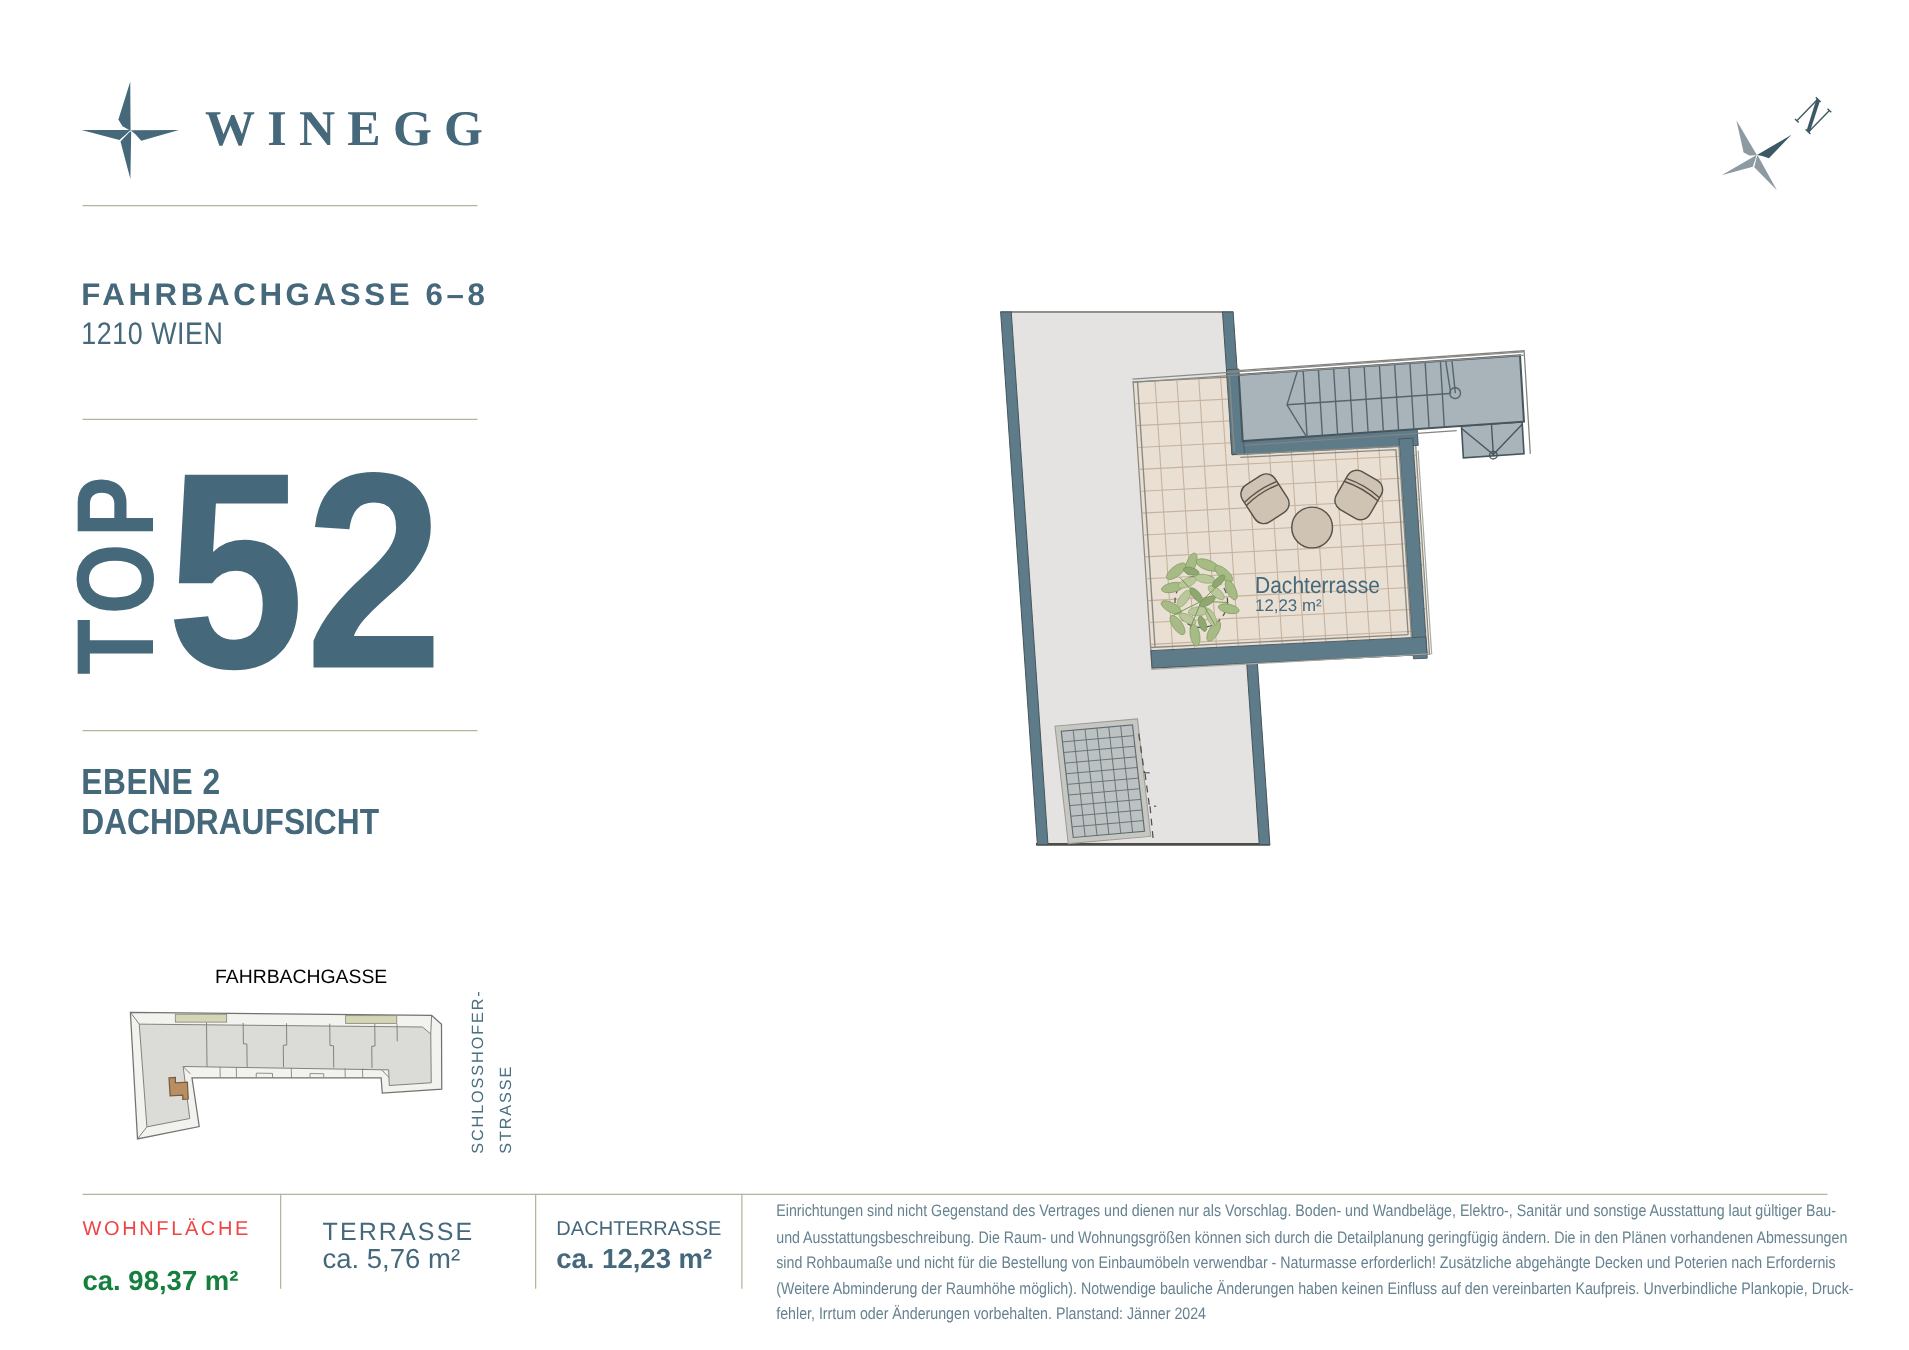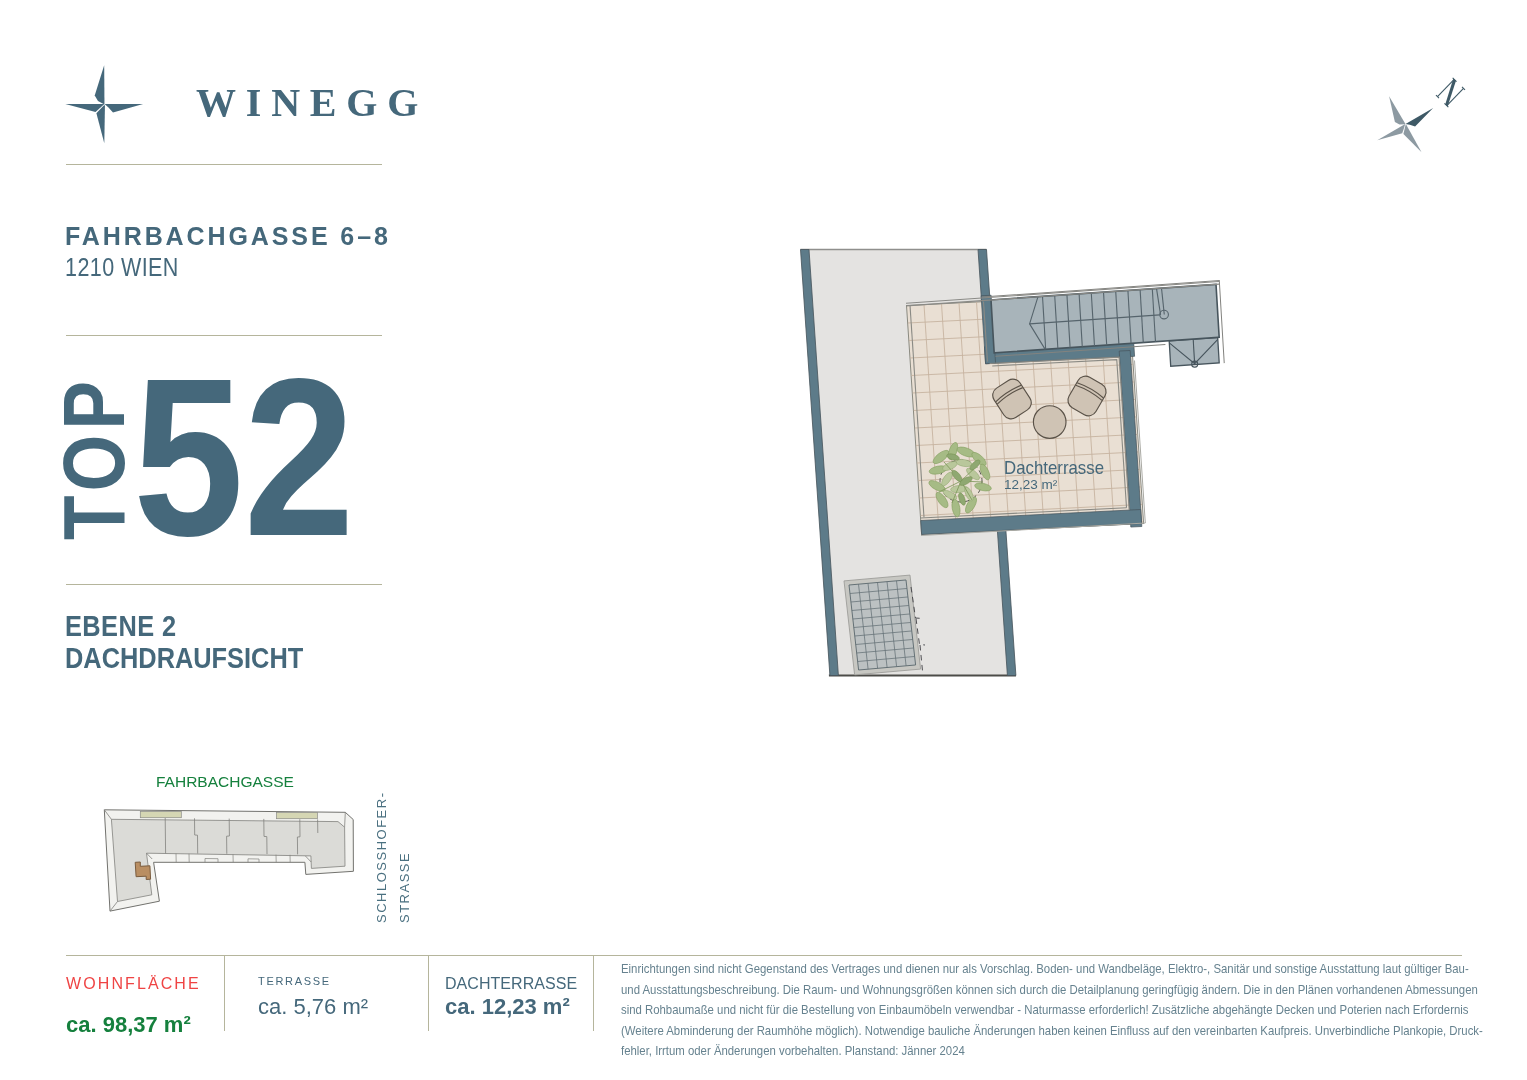--- a/index.html
+++ b/index.html
@@ -12,21 +12,21 @@
 
 <svg class="abs" style="left:60px;top:60px" width="90" height="90" viewBox="60 60 90 90">
   <g fill="#45687b">
     <path d="M 104.2,65.2 L 104.45,104.5 L 98.0,101.0 L 94.7,95.6 Z"></path>
     <path d="M 104.3,143.2 L 96.4,113.2 L 104.0,105.2 L 104.95,105.3 Z"></path>
     <path d="M 65.3,104.05 L 104.3,103.9 L 100.8,107.3 L 95.5,111.9 Z"></path>
     <path d="M 143.1,104.0 L 113.0,112.6 L 108.5,107.6 L 104.6,104.1 Z"></path>
   </g>
 </svg>
 
-<div class="abs" style="left:164px;top:79px;font-family:'Liberation Serif',serif;font-weight:bold;font-size:40px;letter-spacing:9.8px;color:#45687b;margin-left:32px;">WINEGG</div>
+<div class="abs" style="left:164px;top:79px;font-family:'Liberation Serif',serif;font-weight:bold;font-size:40px;letter-spacing:9.8px;color:#45687b;">WINEGG</div>
 
 <div class="abs" style="left:66px;top:164px;width:316px;height:1px;background:#b5b59c;"></div>
 
 <div class="abs" style="left:65px;top:222px;font-size:25px;font-weight:bold;letter-spacing:2.9px;color:#45687b;">FAHRBACHGASSE 6–8</div>
 
 <div class="abs" style="left:65px;top:253px;font-size:25px;font-weight:400;letter-spacing:0.5px;color:#45687b;transform:scaleX(0.86);transform-origin:left top;">1210 WIEN</div>
 
 <div class="abs" style="left:66px;top:335px;width:316px;height:1px;background:#b5b59c;"></div>
 
 <div class="abs" style="left:63px;top:380px;width:60px;height:156px;">
@@ -34,21 +34,21 @@
 </div>
 
 <div class="abs" style="left:133px;top:345px;font-size:224px;font-weight:bold;color:#45687b;transform:scaleX(0.89);transform-origin:left top;line-height:1;">52</div>
 
 <div class="abs" style="left:66px;top:584px;width:316px;height:1px;background:#b5b59c;"></div>
 
 <div class="abs" style="left:65px;top:610px;font-size:29px;font-weight:bold;letter-spacing:0.5px;color:#45687b;transform:scaleX(0.875);transform-origin:left top;">EBENE 2</div>
 
 <div class="abs" style="left:65px;top:642px;font-size:29px;font-weight:bold;letter-spacing:0px;color:#45687b;transform:scaleX(0.875);transform-origin:left top;">DACHDRAUFSICHT</div>
 
-<div class="abs" style="left:156px;top:773px;font-size:15.5px;letter-spacing:0px;color:#15803d;">FAHRBACHGASSE</div>
+<div class="abs" style="left:172px;top:773px;font-size:15.5px;letter-spacing:0px;color:#000000;">FAHRBACHGASSE</div>
 
 <div class="abs" style="left:371px;top:923px;width:0;height:0;">
   <div style="position:absolute;left:0;top:0;transform:rotate(-90deg);transform-origin:left top;font-size:13px;letter-spacing:1.5px;color:#4a7080;line-height:22.5px;white-space:nowrap;">SCHLOSSHOFER-<br>STRASSE</div>
 </div>
 
 <svg class="abs" style="left:95px;top:800px" width="270" height="120" viewBox="95 800 270 120">
 
   <path d="M104.3,809.8 L345.3,812.3 L353.2,819.5 L353.4,871.3 L305.8,874.4 L304.9,862.3
            L153.6,862.3 L159.4,901.2 L110,911.1 Z" fill="#f2f2ef" stroke="#72726e" stroke-width="1"></path>
 
@@ -303,21 +303,21 @@
 <div class="abs" style="left:224px;top:955px;width:1px;height:76px;background:#b5b59c;"></div>
 
 <div class="abs" style="left:428px;top:955px;width:1px;height:76px;background:#b5b59c;"></div>
 
 <div class="abs" style="left:593px;top:955px;width:1px;height:76px;background:#b5b59c;"></div>
 
 <div class="abs" style="left:66px;top:975px;font-size:16px;letter-spacing:2.1px;color:#ef4444;">WOHNFLÄCHE</div>
 
 <div class="abs" style="left:66px;top:994px;font-size:22px;font-weight:bold;color:#15803d;margin-top:18px;">ca. 98,37 m²</div>
 
-<div class="abs" style="left:258px;top:975px;font-size:11px;letter-spacing:1.7px;color:#45687b;">TERRASSE</div>
+<div class="abs" style="left:258px;top:975px;font-size:20px;letter-spacing:1.7px;color:#45687b;">TERRASSE</div>
 
 <div class="abs" style="left:258px;top:994px;font-size:22px;font-weight:normal;color:#45687b;">ca. 5,76 m²</div>
 
 <div class="abs" style="left:445px;top:975px;font-size:16px;letter-spacing:0.05px;color:#45687b;">DACHTERRASSE</div>
 
 <div class="abs" style="left:445px;top:994px;font-size:22px;font-weight:bold;color:#45687b;">ca. 12,23 m²</div>
 
 <div class="abs" style="left:621px;top:959px;width:990px;font-size:13.3px;line-height:20.6px;color:#66828f;transform:scaleX(0.855);transform-origin:left top;white-space:nowrap;">Einrichtungen sind nicht Gegenstand des Vertrages und dienen nur als Vorschlag. Boden- und Wandbeläge, Elektro-, Sanitär und sonstige Ausstattung laut gültiger Bau-<br>und Ausstattungsbeschreibung. Die Raum- und Wohnungsgrößen können sich durch die Detailplanung geringfügig ändern. Die in den Plänen vorhandenen Abmessungen<br>sind Rohbaumaße und nicht für die Bestellung von Einbaumöbeln verwendbar - Naturmasse erforderlich! Zusätzliche abgehängte Decken und Poterien nach Erfordernis<br>(Weitere Abminderung der Raumhöhe möglich). Notwendige bauliche Änderungen haben keinen Einfluss auf den vereinbarten Kaufpreis. Unverbindliche Plankopie, Druck-<br>fehler, Irrtum oder Änderungen vorbehalten. Planstand: Jänner 2024</div>
 
 </body></html>

